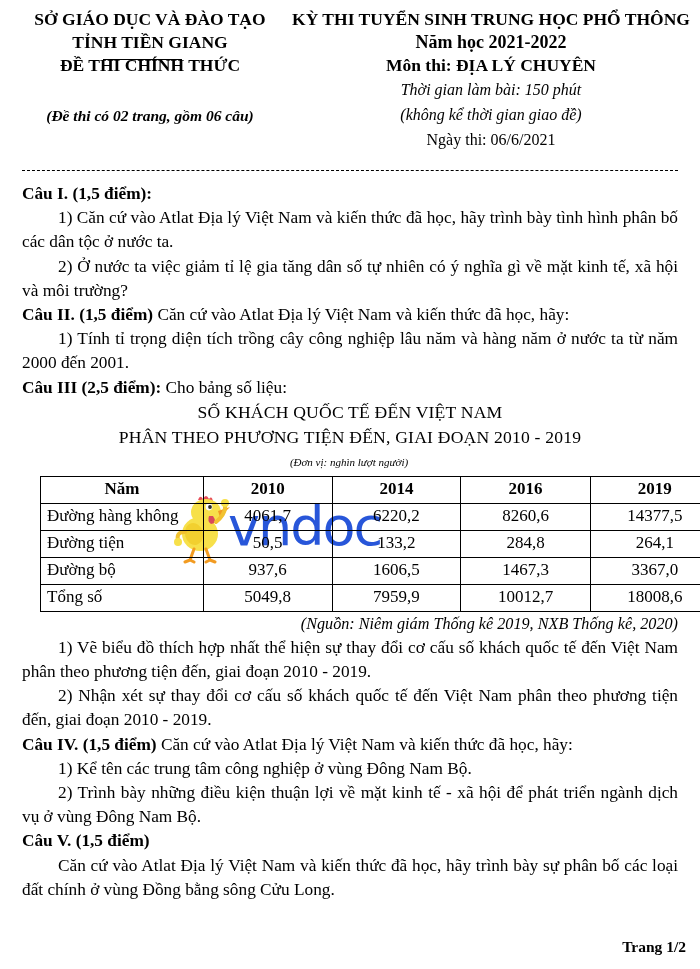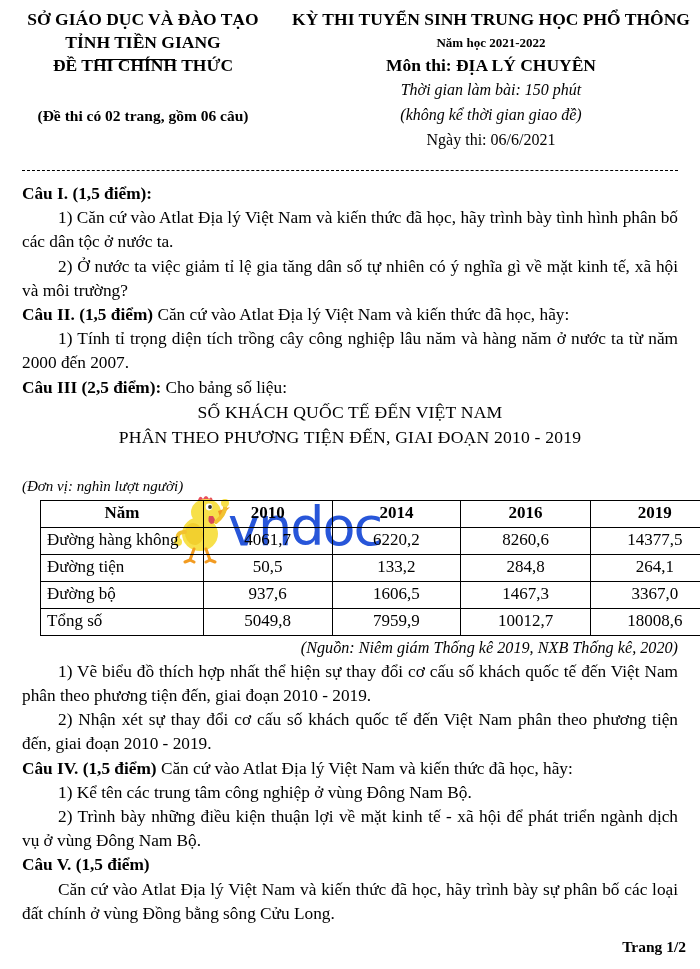--- a/index.html
+++ b/index.html
@@ -54,41 +54,41 @@
   }
 
   
   .header {
     position: relative;
     padding-top: 8px;
     height: 150px;
   }
   .hdr-left {
     position: absolute;
-    left: 4px;
+    left: 11px;
     top: 8px;
     width: 278px;
     text-align: center;
   }
   .hdr-right {
     position: absolute;
     left: 285px;
     top: 8px;
     width: 412px;
     text-align: center;
   }
   .h-bold {
     font-weight: bold;
     font-size: 17.5px;
     line-height: 23px;
     white-space: nowrap;
   }
   .h-bold-sm {
     font-weight: bold;
-    font-size: 13px;
+    font-size: 18px;
     line-height: 23px;
   }
   .h-underline-part {
     position: relative;
   }
   .h-underline-part .ul {
     border-bottom: 1.4px solid #000;
     padding-bottom: 7px;
   }
   .h-ital {
@@ -96,20 +96,21 @@
     font-size: 16px;
     line-height: 25px;
   }
   .h-plain {
     font-size: 16px;
     line-height: 25px;
   }
   .hdr-note {
     margin-top: 30px;
     font-weight: bold;
+    font-style: italic;
     font-size: 15.5px;
   }
 
   .divider {
     position: absolute;
     left: 22px;
     top: 170px;
     width: 656px;
     border-top: 1.6px dashed #000;
     height: 0;
@@ -133,26 +134,25 @@
   }
   .b { font-weight: bold; }
 
   .tbl-title {
     text-align: center;
     font-size: 17.6px;
     line-height: 25px;
     letter-spacing: 0.2px;
   }
   .unit-note {
-    text-align: left;
+    text-align: center;
     font-style: italic;
-    font-size: 15px;
+    font-size: 11px;
     line-height: 24px;
     padding-right: 2px;
-    margin-top: 24px;
   }
   .source-note {
     text-align: right;
     font-style: italic;
     font-size: 16.2px;
     line-height: 24px;
   }
 
   
   table.data {
@@ -252,21 +252,21 @@
     <div class="wm-text">vndoc</div>
   </div>
 
   <div class="content">
 
     <p class="b">Câu I. (1,5 điểm):</p>
     <p class="indent">1) Căn cứ vào Atlat Địa lý Việt Nam và kiến thức đã học, hãy trình bày tình hình phân bố các dân tộc ở nước ta.</p>
     <p class="indent">2) Ở nước ta việc giảm tỉ lệ gia tăng dân số tự nhiên có ý nghĩa gì về mặt kinh tế, xã hội và môi trường?</p>
 
     <p><span class="b">Câu II. (1,5 điểm)</span><span> Căn cứ vào Atlat Địa lý Việt Nam và kiến thức đã học, hãy:</span></p>
-    <p class="indent">1) Tính tỉ trọng diện tích trồng cây công nghiệp lâu năm và hàng năm ở nước ta từ năm 2000 đến 2007.</p>
+    <p class="indent">1) Tính tỉ trọng diện tích trồng cây công nghiệp lâu năm và hàng năm ở nước ta từ năm 2000 đến 2001.</p>
 
     <p><span class="b">Câu III (2,5 điểm):</span><span> Cho bảng số liệu:</span></p>
     <p class="tbl-title">SỐ KHÁCH QUỐC TẾ ĐẾN VIỆT NAM</p>
     <p class="tbl-title">PHÂN THEO PHƯƠNG TIỆN ĐẾN, GIAI ĐOẠN 2010 - 2019</p>
     <p class="unit-note">(Đơn vị: nghìn lượt người)</p>
 
     <table class="data">
       <thead>
         <tr>
           <th class="c-head">Năm</th>

